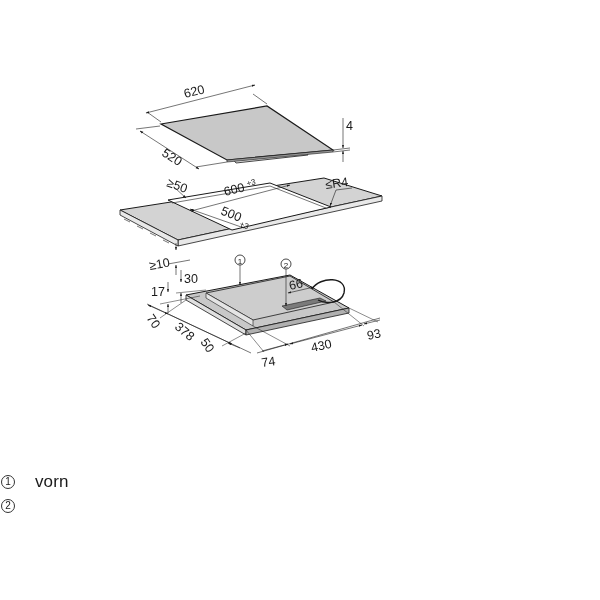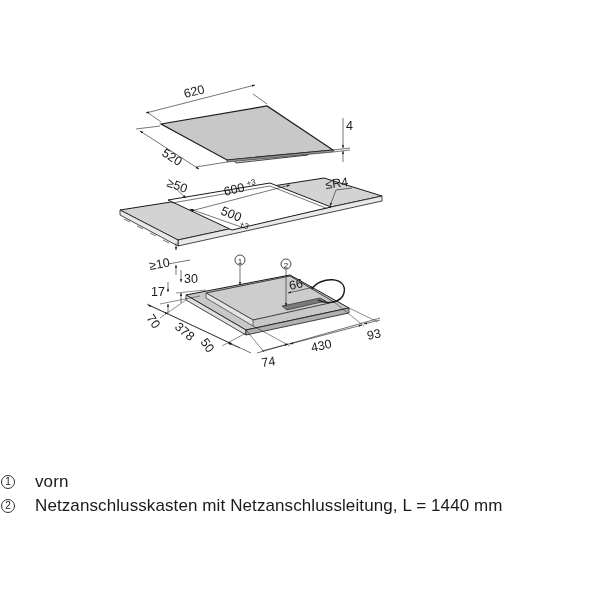--- a/index.html
+++ b/index.html
@@ -172,15 +172,14 @@
   </g>
 </svg>
 
 <div class="legend">
   <div class="legend-row">
     <span class="legend-num">1</span>
     <span class="legend-text">vorn</span>
   </div>
   <div class="legend-row">
     <span class="legend-num">2</span>
-    <span class="legend-text">Netzanschlusskasten mit Netzanschlussleitung, L = 1440 mm</span>
   </div>
 </div>
 
 </body></html>

